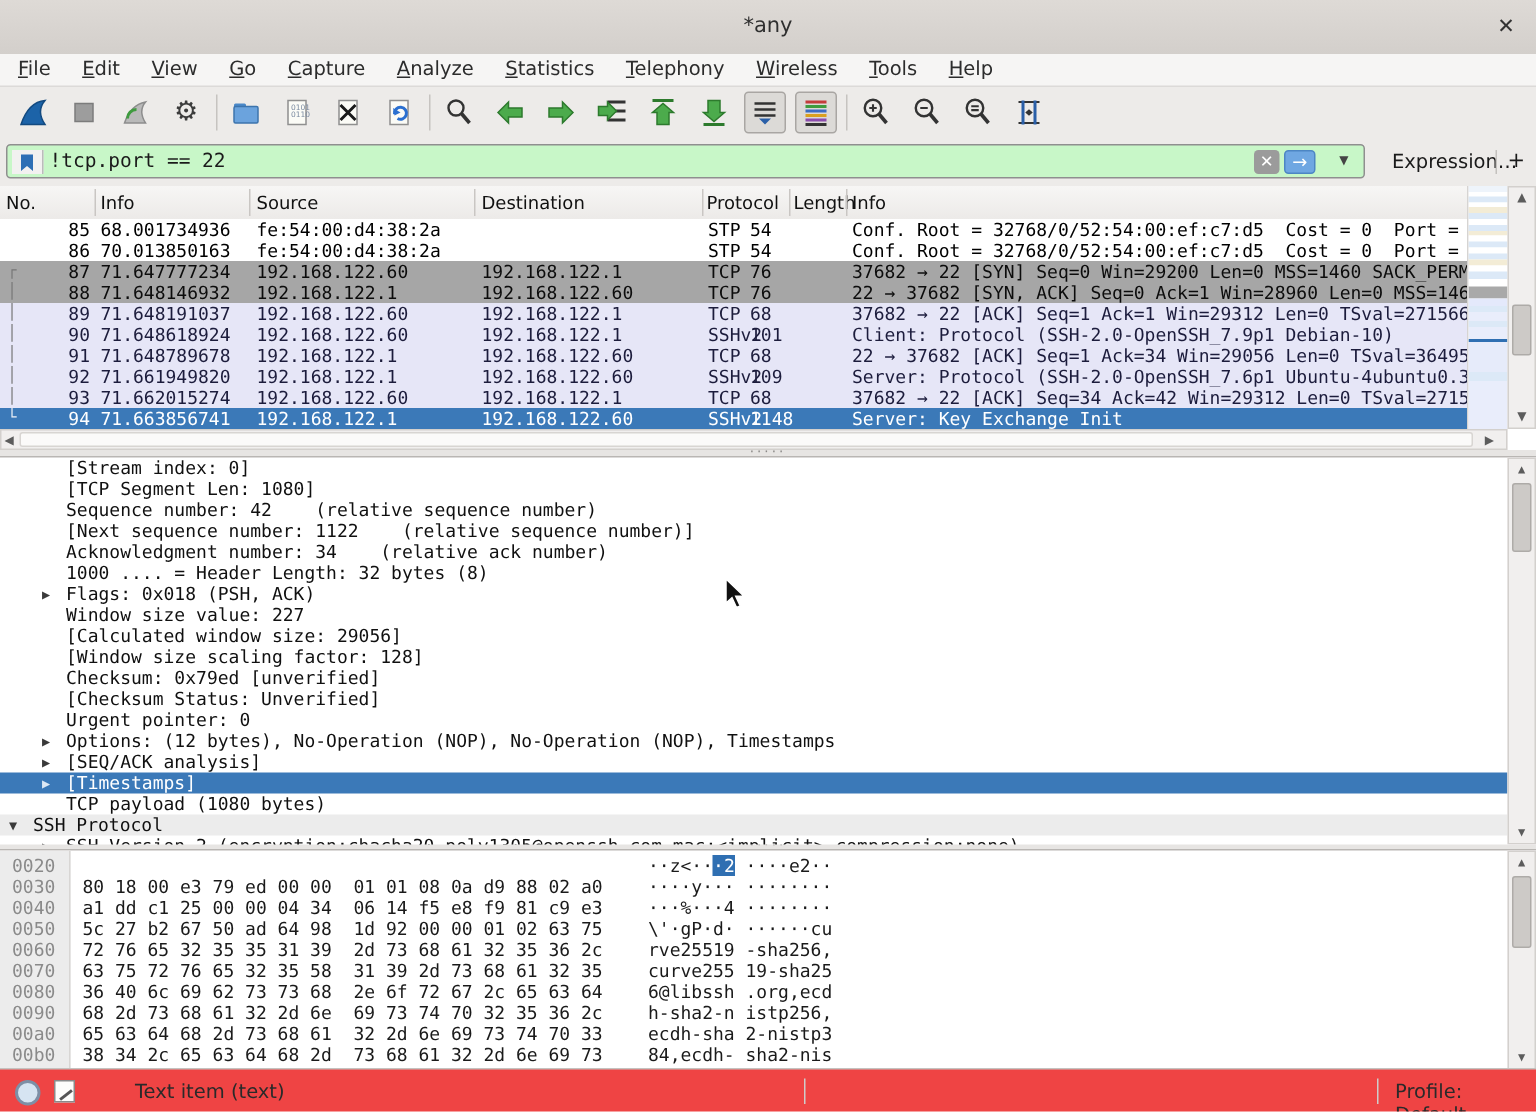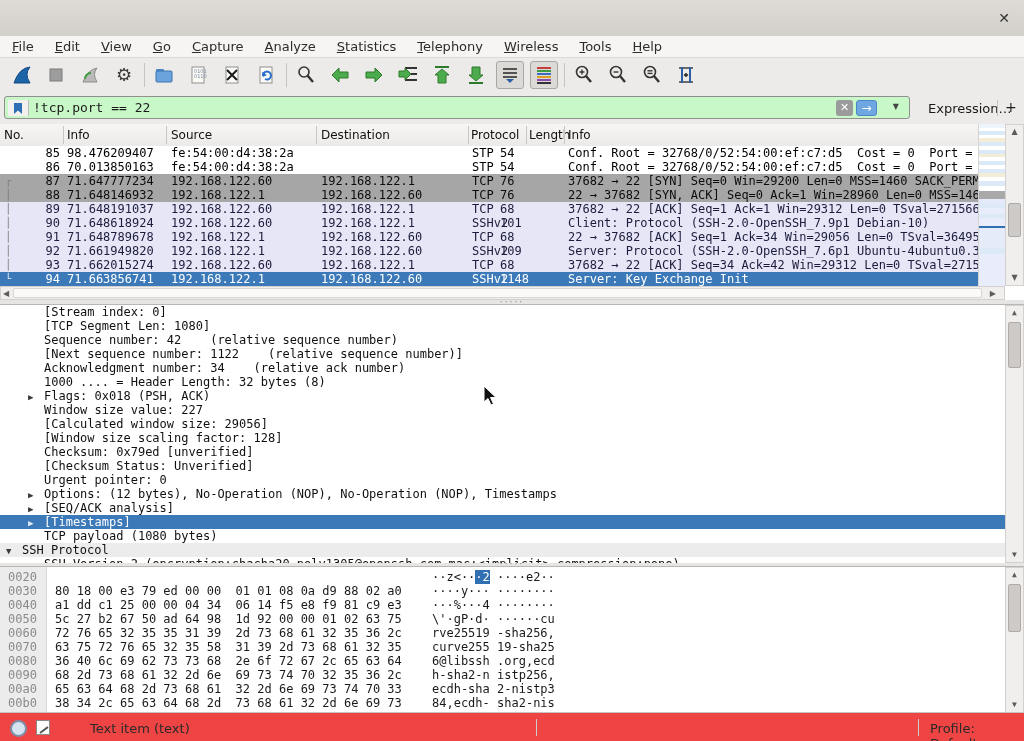--- a/index.html
+++ b/index.html
@@ -125,20 +125,21 @@
   #status-packets{position:absolute;left:548px;top:8px;font-size:13px;color:#2a2a2a;}
   #status-sep2{position:absolute;left:918px;top:6px;width:1px;height:17px;background:#cfccca;}
   #status-profile{position:absolute;left:930px;top:8px;font-size:13px;color:#2a2a2a;}
 
   #cursor{position:absolute;left:483px;top:385px;pointer-events:none;}
 </style>
 </head>
 <body>
 
 <div id="titlebar">
+  <div id="title-text">*any</div>
   <div id="close-btn">✕</div>
 </div>
 
 <div id="menubar">
     <div class="menu-item"><u>F</u>ile</div>
     <div class="menu-item"><u>E</u>dit</div>
     <div class="menu-item"><u>V</u>iew</div>
     <div class="menu-item"><u>G</u>o</div>
     <div class="menu-item"><u>C</u>apture</div>
     <div class="menu-item"><u>A</u>nalyze</div>
@@ -316,21 +317,21 @@
       <div class="hcell" style="left: 529px;">Length</div>
       <div class="hcell" style="left: 568px;">Info</div>
       <div class="hsep" style="left: 63px;"></div>
       <div class="hsep" style="left: 166px;"></div>
       <div class="hsep" style="left: 316px;"></div>
       <div class="hsep" style="left: 468px;"></div>
       <div class="hsep" style="left: 526px;"></div>
       <div class="hsep" style="left: 564px;"></div>
     </div>
   <div id="pl-rows" class="mono">
-      <div class="prow plain" style="top: 0px;"><span class="c-rel"></span><span class="c-no">85</span><span class="c-time">98.476209407</span><span class="c-src">fe:54:00:d4:38:2a</span><span class="c-dst"></span><span class="c-proto">STP</span><span class="c-len">54</span><span class="c-info">Conf. Root = 32768/0/52:54:00:ef:c7:d5  Cost = 0  Port = 0x8001</span></div>
+      <div class="prow plain" style="top: 0px;"><span class="c-rel"></span><span class="c-no">85</span><span class="c-time">68.001734936</span><span class="c-src">fe:54:00:d4:38:2a</span><span class="c-dst"></span><span class="c-proto">STP</span><span class="c-len">54</span><span class="c-info">Conf. Root = 32768/0/52:54:00:ef:c7:d5  Cost = 0  Port = 0x8001</span></div>
       <div class="prow plain" style="top: 14px;"><span class="c-rel"></span><span class="c-no">86</span><span class="c-time">70.013850163</span><span class="c-src">fe:54:00:d4:38:2a</span><span class="c-dst"></span><span class="c-proto">STP</span><span class="c-len">54</span><span class="c-info">Conf. Root = 32768/0/52:54:00:ef:c7:d5  Cost = 0  Port = 0x8001</span></div>
       <div class="prow gray" style="top: 28px;"><span class="c-rel">┌</span><span class="c-no">87</span><span class="c-time">71.647777234</span><span class="c-src">192.168.122.60</span><span class="c-dst">192.168.122.1</span><span class="c-proto">TCP</span><span class="c-len">76</span><span class="c-info">37682 → 22 [SYN] Seq=0 Win=29200 Len=0 MSS=1460 SACK_PERM=1</span></div>
       <div class="prow gray" style="top: 42px;"><span class="c-rel">│</span><span class="c-no">88</span><span class="c-time">71.648146932</span><span class="c-src">192.168.122.1</span><span class="c-dst">192.168.122.60</span><span class="c-proto">TCP</span><span class="c-len">76</span><span class="c-info">22 → 37682 [SYN, ACK] Seq=0 Ack=1 Win=28960 Len=0 MSS=1460 SACK_PERM=1</span></div>
       <div class="prow lavender" style="top: 56px;"><span class="c-rel">│</span><span class="c-no">89</span><span class="c-time">71.648191037</span><span class="c-src">192.168.122.60</span><span class="c-dst">192.168.122.1</span><span class="c-proto">TCP</span><span class="c-len">68</span><span class="c-info">37682 → 22 [ACK] Seq=1 Ack=1 Win=29312 Len=0 TSval=2715660</span></div>
       <div class="prow lavender" style="top: 70px;"><span class="c-rel">│</span><span class="c-no">90</span><span class="c-time">71.648618924</span><span class="c-src">192.168.122.60</span><span class="c-dst">192.168.122.1</span><span class="c-proto">SSHv2</span><span class="c-len">101</span><span class="c-info">Client: Protocol (SSH-2.0-OpenSSH_7.9p1 Debian-10)</span></div>
       <div class="prow lavender" style="top: 84px;"><span class="c-rel">│</span><span class="c-no">91</span><span class="c-time">71.648789678</span><span class="c-src">192.168.122.1</span><span class="c-dst">192.168.122.60</span><span class="c-proto">TCP</span><span class="c-len">68</span><span class="c-info">22 → 37682 [ACK] Seq=1 Ack=34 Win=29056 Len=0 TSval=364955</span></div>
       <div class="prow lavender" style="top: 98px;"><span class="c-rel">│</span><span class="c-no">92</span><span class="c-time">71.661949820</span><span class="c-src">192.168.122.1</span><span class="c-dst">192.168.122.60</span><span class="c-proto">SSHv2</span><span class="c-len">109</span><span class="c-info">Server: Protocol (SSH-2.0-OpenSSH_7.6p1 Ubuntu-4ubuntu0.3)</span></div>
       <div class="prow lavender" style="top: 112px;"><span class="c-rel">│</span><span class="c-no">93</span><span class="c-time">71.662015274</span><span class="c-src">192.168.122.60</span><span class="c-dst">192.168.122.1</span><span class="c-proto">TCP</span><span class="c-len">68</span><span class="c-info">37682 → 22 [ACK] Seq=34 Ack=42 Win=29312 Len=0 TSval=2715667</span></div>
       <div class="prow selected" style="top: 126px;"><span class="c-rel">└</span><span class="c-no">94</span><span class="c-time">71.663856741</span><span class="c-src">192.168.122.1</span><span class="c-dst">192.168.122.60</span><span class="c-proto">SSHv2</span><span class="c-len">1148</span><span class="c-info">Server: Key Exchange Init</span></div>
     </div>

